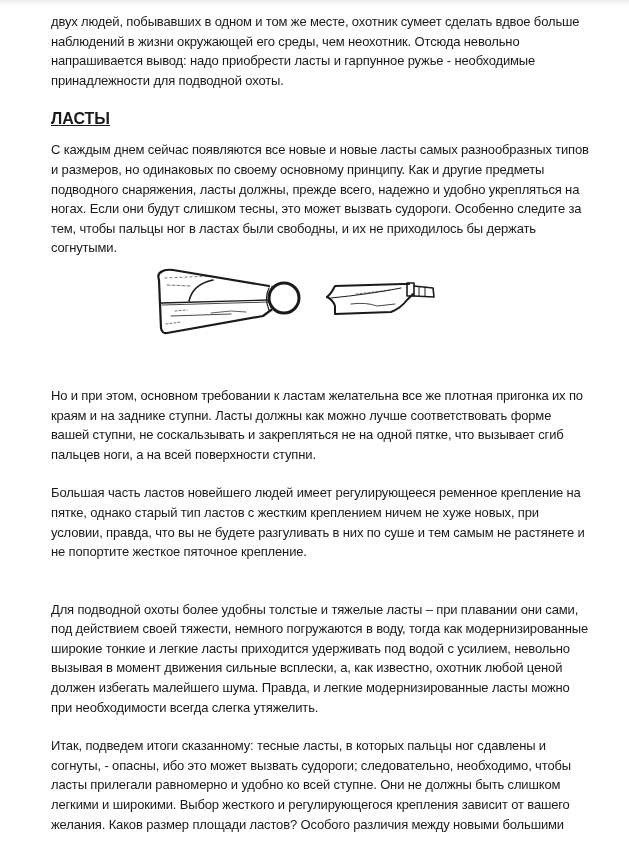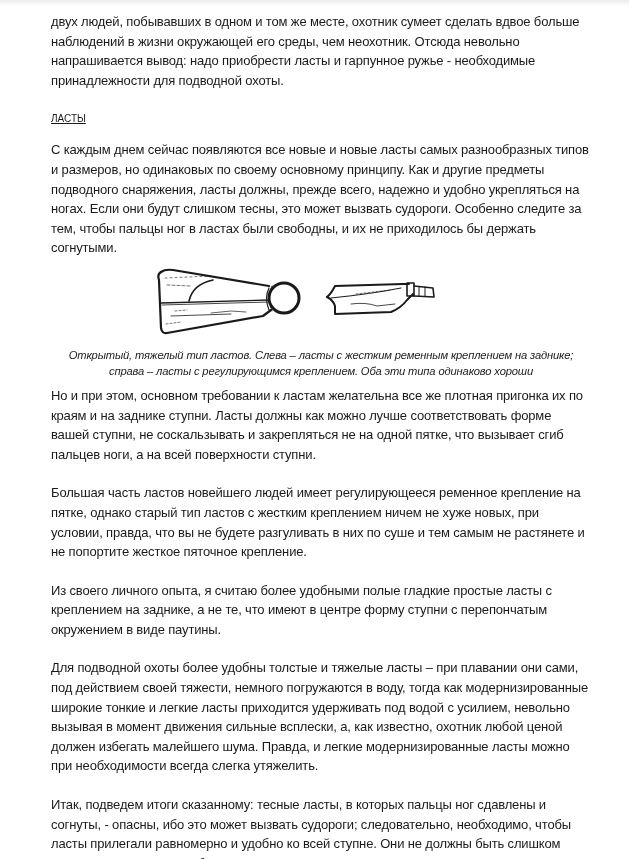--- a/index.html
+++ b/index.html
@@ -27,22 +27,22 @@
       top: 12px;
       width: 540px;
     }
     .para {
       font-size: 13px;
       line-height: 19.6px;
       margin: 0;
       letter-spacing: -0.15px;
     }
     .heading {
-      font-size: 10px;
-      font-weight: normal;
+      font-size: 16px;
+      font-weight: bold;
       text-decoration: underline;
       margin: 0;
       line-height: 19px;
     }
     .figure {
       position: relative;
       width: 540px;
       height: 128px;
     }
     .fig-svg {
@@ -102,29 +102,24 @@
         <path d="M 176 33 Q 180 30 184 22 L 252 20 L 258 20" stroke-width="2"></path>
         <path d="M 176 33 Q 182 36 184 42 L 184 50 L 240 48 Q 250 44 256 36 L 262 30" stroke-width="2"></path>
         <path d="M 180 34 Q 220 30 250 24" stroke-width="1"></path>
         <path d="M 200 40 Q 215 38 226 42 L 244 40" stroke-width="0.8"></path>
         <path d="M 205 30 L 240 26" stroke-width="0.6" stroke-dasharray="2 2"></path>
         <rect x="256" y="19" width="7" height="13" stroke-width="1.6"></rect>
         <path d="M 263 22 L 282 24 L 283 33 L 263 32" stroke-width="1.6"></path>
         <path d="M 268 23 L 268 32 M 274 23 L 274 32" stroke-width="1"></path>
       </g>
     </svg>
-    <div class="caption">
-      <div>Открытый, тяжелый тип ластов. Слева –  ласты с жестким ременным креплением на заднике;</div>
-      <div>справа – ласты с регулирующимся креплением. Оба эти типа одинаково хороши</div>
-    </div>
   </div>
 
   <p class="para">Но и при этом, основном требовании к ластам желательна все же плотная пригонка их по краям и на заднике ступни. Ласты должны как можно лучше соответствовать форме вашей ступни, не соскальзывать и закрепляться не на одной пятке, что вызывает сгиб пальцев ноги, а на всей поверхности ступни.</p>
   <div style="height:19px"></div>
   <p class="para">Большая часть ластов новейшего людей имеет регулирующееся ременное крепление на пятке, однако старый тип ластов с жестким креплением ничем не хуже новых, при условии, правда, что вы не будете разгуливать в них по суше и тем самым не растянете и не попортите жесткое пяточное крепление.</p>
   <div style="height:19px"></div>
-  <p class="para">Из своего личного опыта, я считаю более удобными полые гладкие простые ласты с креплением на заднике, а не те, что имеют в центре форму ступни с перепончатым окружением в виде паутины.</p>
   <div style="height:19px"></div>
   <p class="para">Для подводной охоты более удобны толстые и тяжелые ласты – при плавании они сами, под действием своей тяжести, немного погружаются в воду, тогда как модернизированные широкие тонкие и легкие ласты приходится удерживать под водой с усилием, невольно вызывая в момент движения сильные всплески, а, как известно, охотник любой ценой должен избегать малейшего шума. Правда, и легкие модернизированные ласты можно при необходимости всегда слегка утяжелить.</p>
   <div style="height:19px"></div>
   <p class="para">Итак, подведем итоги сказанному: тесные ласты, в которых пальцы ног сдавлены и согнуты, - опасны, ибо это может вызвать судороги; следовательно, необходимо, чтобы ласты прилегали равномерно и удобно ко всей ступне. Они не должны быть слишком легкими и широкими. Выбор жесткого и регулирующегося крепления зависит от вашего желания. Каков размер площади ластов? Особого различия между новыми большими</p>
 
 </div>
 
 </body></html>

